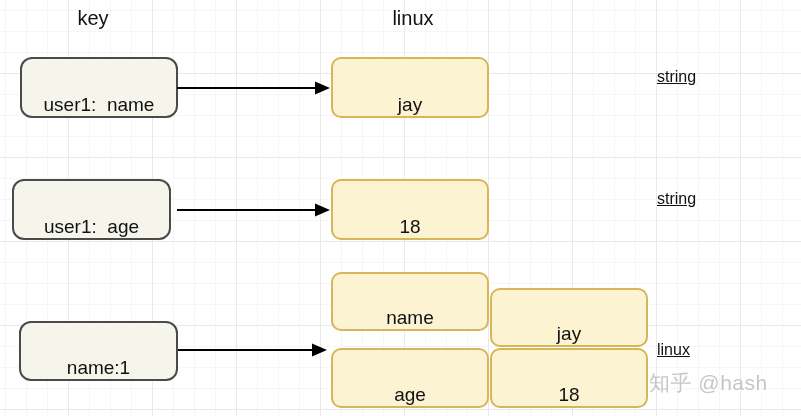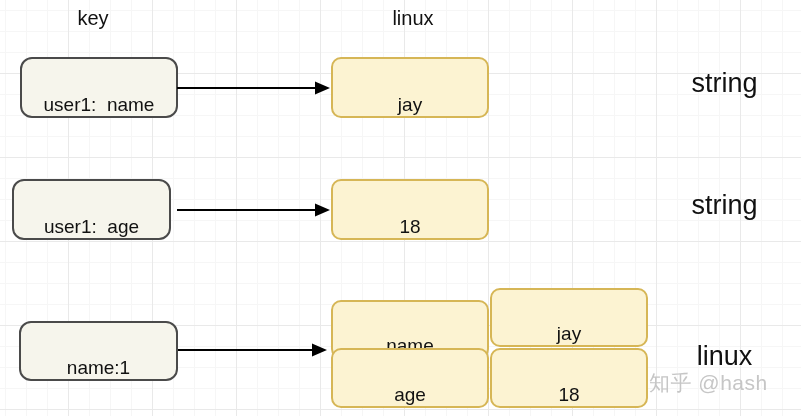--- a/index.html
+++ b/index.html
@@ -46,23 +46,23 @@
     border-radius: 12px;
   }
 
   .value-node {
     background: #FCF3D2;
     border: 2px solid #D6B656;
     border-radius: 10px;
   }
 
   .type-label {
-    font-size: 27px;
+    font-size: 16px;
     color: #111111;
-    text-align: center;
+    text-decoration: underline;
   }
 
   .arrow-svg { position: absolute; overflow: visible; }
   .arrow-svg line { stroke: #000000; stroke-width: 1.8; }
   .arrow-svg polygon { fill: #000000; }
 
   .watermark {
     font-size: 21px;
     color: #c6c6c6;
     white-space: pre;
@@ -102,21 +102,21 @@
   <div class="abs type-label" style="left:657px; top:190px; width:135px;">string</div>
 
   <div class="node key-node" style="left:19px; top:321px; width:159px; height:60px;">
     <span>name:1</span>
   </div>
   <svg class="arrow-svg" style="left:178px; top:342px;" width="150" height="16">
     <line x1="0" y1="8" x2="135" y2="8"></line>
     <polygon points="134,1.5 149,8 134,14.5"></polygon>
   </svg>
 
-  <div class="node value-node" style="left:331px; top:272px; width:158px; height:59px;margin-top:28px;">
+  <div class="node value-node" style="left:331px; top:272px; width:158px; height:59px;">
     <span>name</span>
   </div>
   <div class="node value-node" style="left:490px; top:288px; width:158px; height:59px;">
     <span>jay</span>
   </div>
   <div class="node value-node" style="left:331px; top:348px; width:158px; height:60px;">
     <span>age</span>
   </div>
   <div class="node value-node" style="left:490px; top:348px; width:158px; height:60px;">
     <span>18</span>

